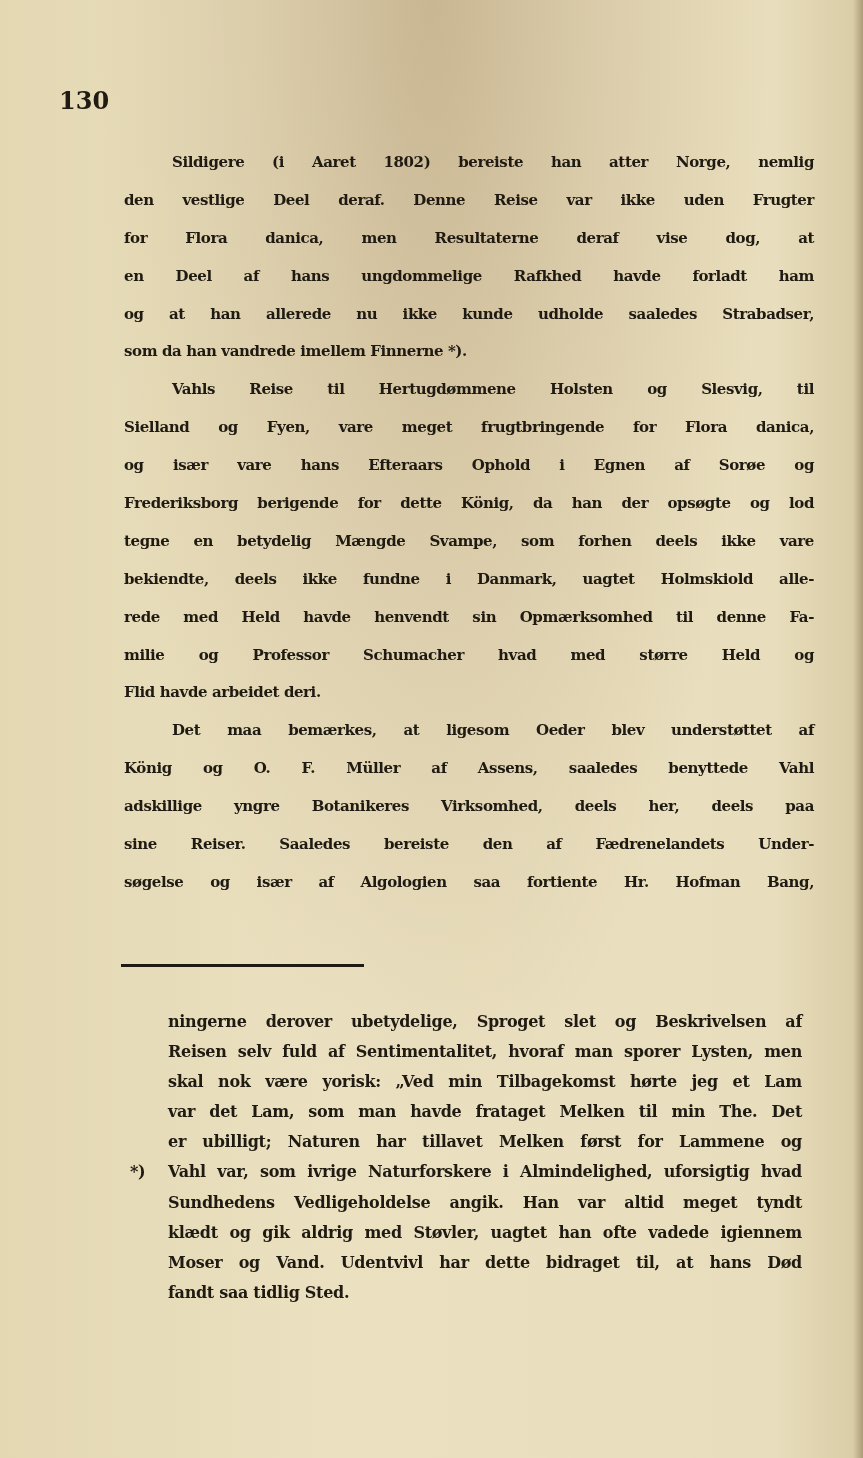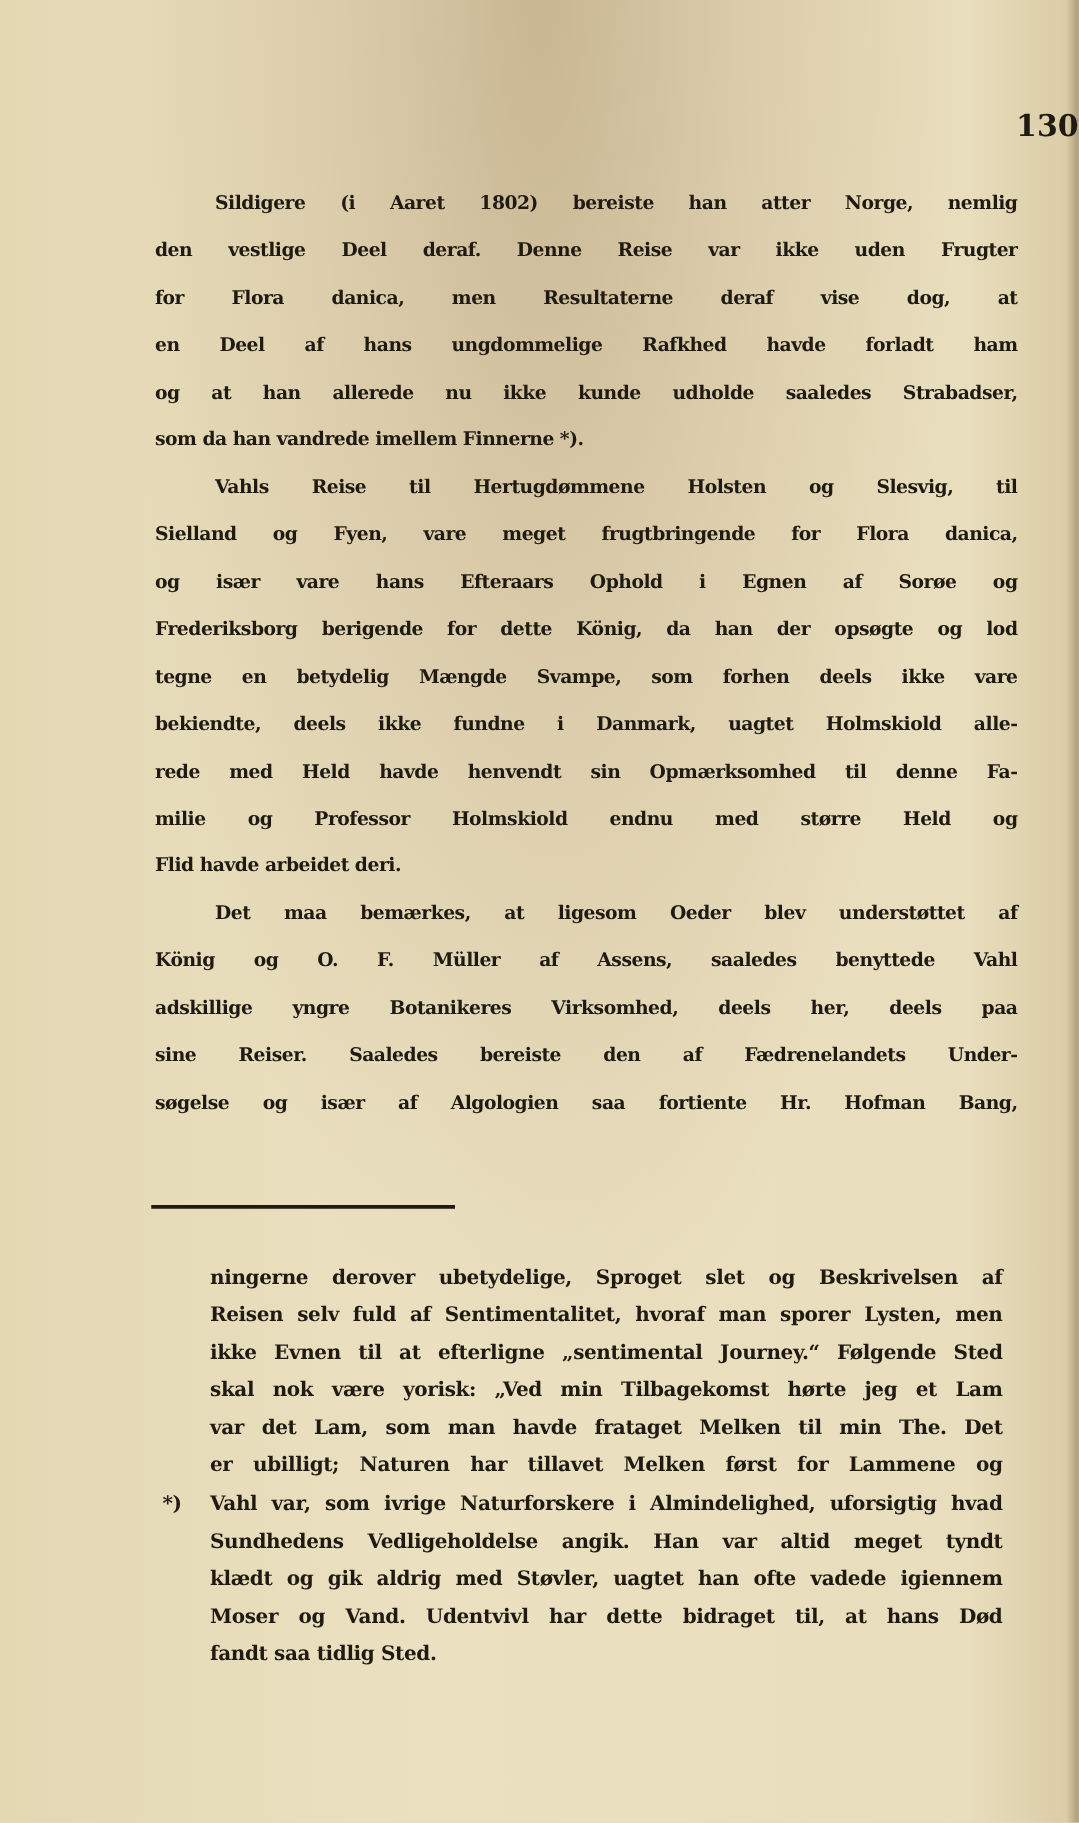--- a/index.html
+++ b/index.html
@@ -15,21 +15,21 @@
     background:
       radial-gradient(ellipse at 50% 0%, rgba(160,130,90,0.45) 0%, rgba(160,130,90,0.18) 30%, rgba(0,0,0,0) 55%),
       linear-gradient(90deg, #e4d8b3 0%, #ebe1c1 40%, #e8ddbc 90%, #d8cba4 100%);
   }
   .right-edge {
     position: absolute; right: 0; top: 0; width: 10px; height: 1458px;
     background: linear-gradient(90deg, rgba(0,0,0,0) 0%, rgba(90,70,40,0.35) 100%);
   }
   .page-number {
     position: absolute; top: 86px; left: 0; width: 100%;
-    text-align: right; font-size: 24px; font-weight: bold;
+    text-align: left; font-size: 24px; font-weight: bold;
     padding-left: 59px; box-sizing: border-box;
   }
   .main {
     position: absolute; left: 124px; top: 144px; width: 690px;
     font-size: 15px; line-height: 37.9px;
     font-family: "DejaVu Serif", serif; font-weight: bold;
     letter-spacing: -0.4px;
   }
   .line { display: block; white-space: nowrap; text-align: justify; text-align-last: justify; height: 37.9px; }
   .line.indent { padding-left: 48px; }
@@ -65,36 +65,35 @@
     <span class="line">og at han allerede nu ikke kunde udholde saaledes Strabadser,</span>
     <span class="line last">som da han vandrede imellem Finnerne *).</span>
 
     <span class="line indent">Vahls Reise til Hertugdømmene Holsten og Slesvig, til</span>
     <span class="line">Sielland og Fyen, vare meget frugtbringende for Flora danica,</span>
     <span class="line">og især vare hans Efteraars Ophold i Egnen af Sorøe og</span>
     <span class="line">Frederiksborg berigende for dette König, da han der opsøgte og lod</span>
     <span class="line">tegne en betydelig Mængde Svampe, som forhen deels ikke vare</span>
     <span class="line">bekiendte, deels ikke fundne i Danmark, uagtet Holmskiold alle-</span>
     <span class="line">rede med Held havde henvendt sin Opmærksomhed til denne Fa-</span>
-    <span class="line">milie og Professor Holmskiold endnu med større Held og</span>
+    <span class="line">milie og Professor Schumacher hvad med større Held og</span>
     <span class="line last">Flid havde arbeidet deri.</span>
 
     <span class="line indent">Det maa bemærkes, at ligesom Oeder blev understøttet af</span>
     <span class="line">König og O. F. Müller af Assens, saaledes benyttede Vahl</span>
     <span class="line">adskillige yngre Botanikeres Virksomhed, deels her, deels paa</span>
     <span class="line">sine Reiser. Saaledes bereiste den af Fædrenelandets Under-</span>
     <span class="line">søgelse og især af Algologien saa fortiente Hr. Hofman Bang,</span>
   </div>
 
   <div class="rule"></div>
 
   <div class="notes">
     <span class="line">ningerne derover ubetydelige, Sproget slet og Beskrivelsen af</span>
     <span class="line">Reisen selv fuld af Sentimentalitet, hvoraf man sporer Lysten, men</span>
-    <span class="line">ikke Evnen til at efterligne „sentimental Journey.“ Følgende Sted</span>
     <span class="line">skal nok være yorisk: „Ved min Tilbagekomst hørte jeg et Lam</span>
     <span class="line">var det Lam, som man havde frataget Melken til min The. Det</span>
     <span class="line">er ubilligt; Naturen har tillavet Melken først for Lammene og</span>
     <div style="position:relative;">
       <span class="footnote-marker">*)</span>
       <span class="line">Vahl var, som ivrige Naturforskere i Almindelighed, uforsigtig hvad</span>
     </div>
     <span class="line">Sundhedens Vedligeholdelse angik. Han var altid meget tyndt</span>
     <span class="line">klædt og gik aldrig med Støvler, uagtet han ofte vadede igiennem</span>
     <span class="line">Moser og Vand. Udentvivl har dette bidraget til, at hans Død</span>

